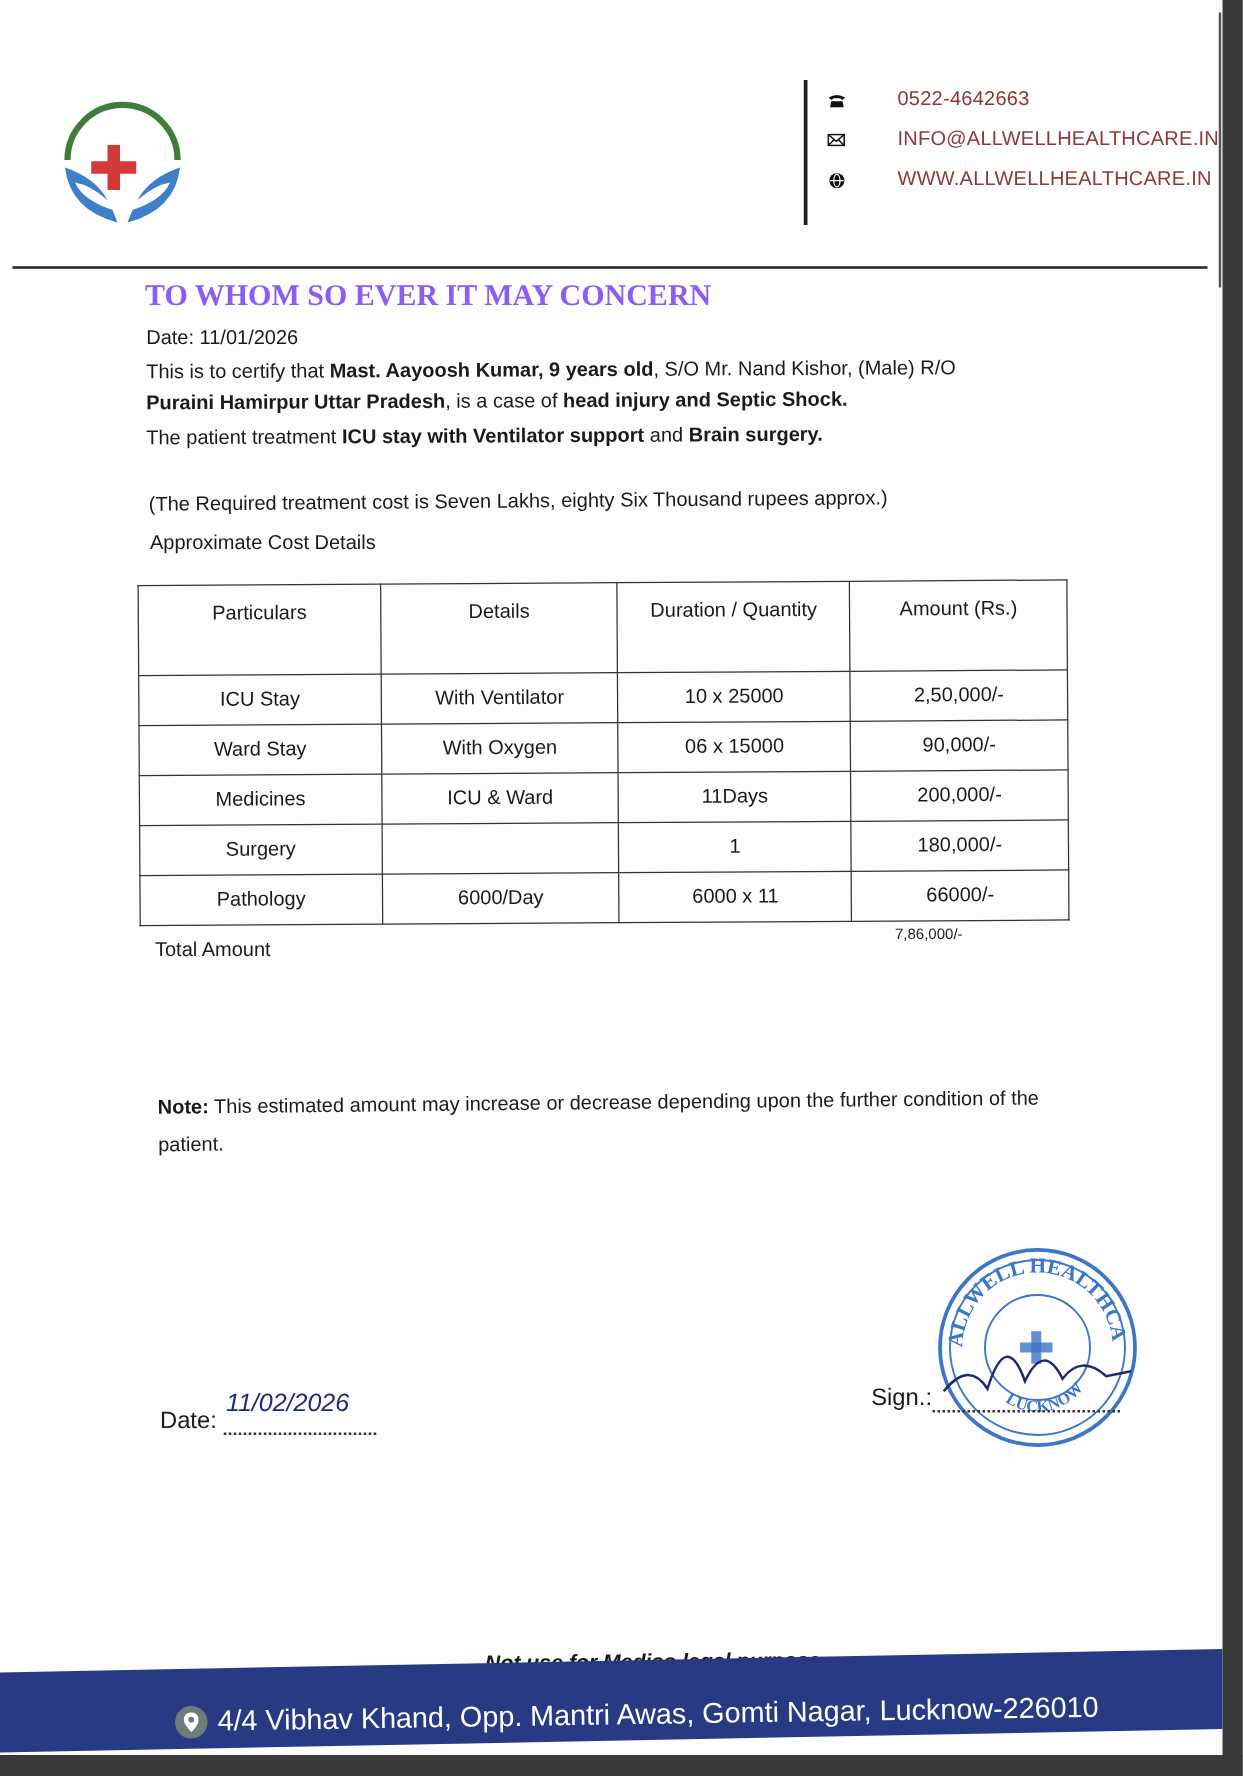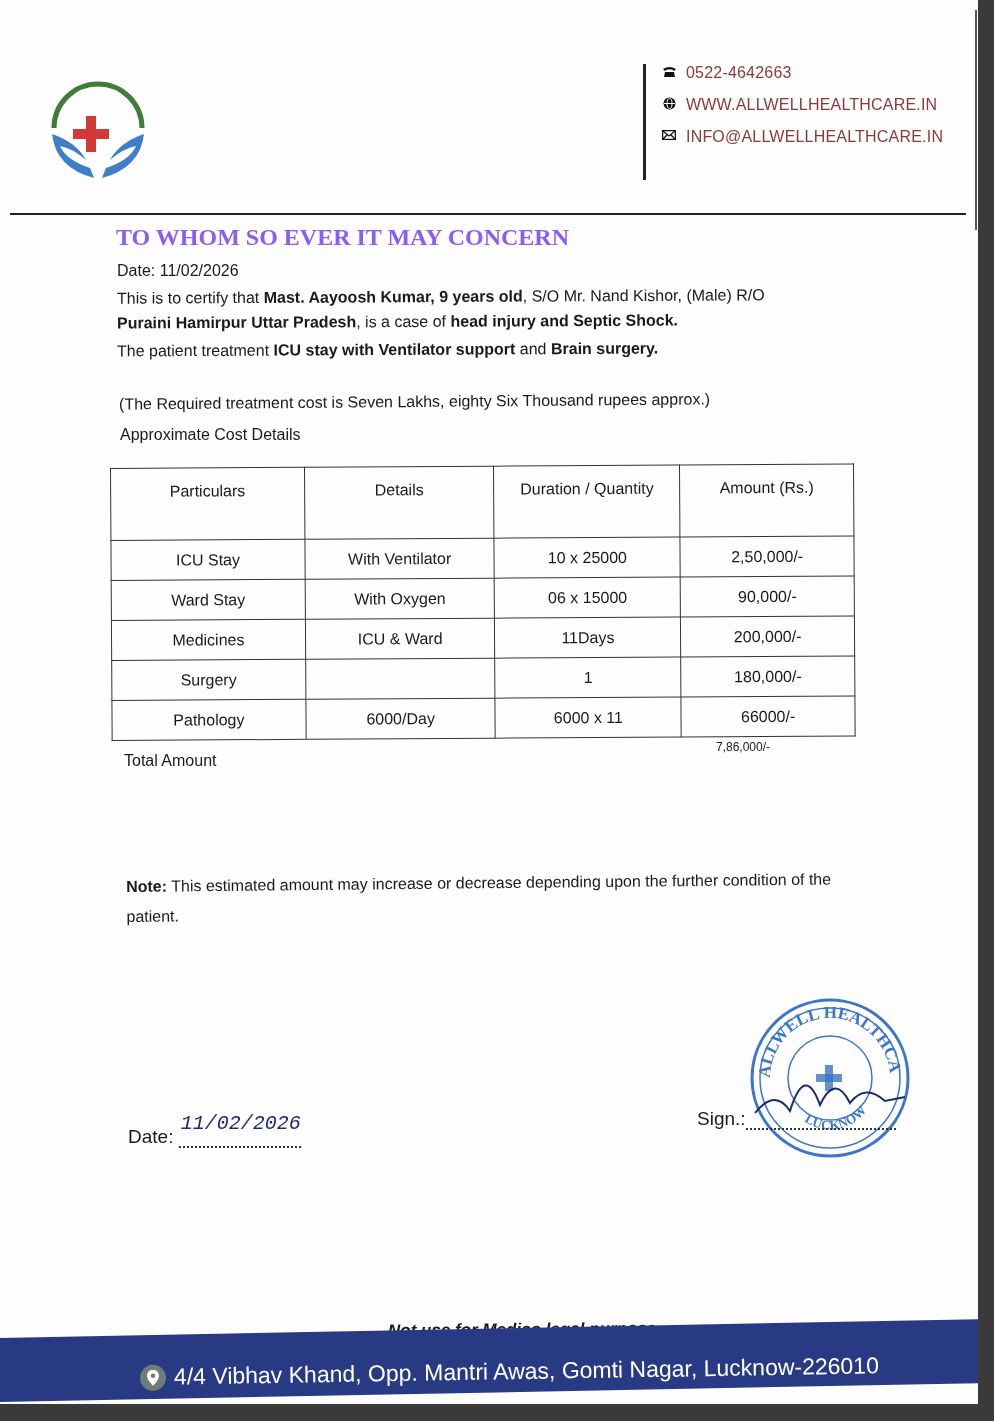--- a/index.html
+++ b/index.html
@@ -6,21 +6,21 @@
   html, body { width: 994px; height: 1421px; background: #3a3a3a; overflow: hidden; }
   body { position: relative; font-family: "Liberation Sans", "DejaVu Sans", sans-serif; color: #1a1a1a; }
   .page { position: absolute; left: 0; top: 0; width: 978px; height: 1421px; background: #fdfdfd; }
   .right-edge-line { position: absolute; left: 975px; top: 10px; width: 2px; height: 220px; background: #555; }
 
   
   .logo { position: absolute; left: 46px; top: 76px; width: 104px; height: 104px; }
   .company-name { position: absolute; left: 164px; top: 114px; font-family: "DejaVu Sans", sans-serif; font-weight: bold; font-size: 24px; letter-spacing: -0.5px; color: #1b1b2a; }
   .vdivider { position: absolute; left: 643px; top: 64px; width: 3px; height: 116px; background: #222; }
   .contacts { position: absolute; left: 662px; top: 64px; }
-  .contact { display: flex; height: 32px; font-size: 16px; color: #8a3a3a; letter-spacing: 0.2px; }
+  .contact { display: flex; align-items: center; height: 32px; font-size: 16px; color: #8a3a3a; letter-spacing: 0.2px; gap: 32px; }
   .contact .ic { width: 14px; height: 14px; margin-right: 10px; display: inline-flex; align-items: center; justify-content: center; }
   .hrule { position: absolute; left: 10px; top: 213px; width: 956px; height: 2px; background: #222; }
 
   
   .title { position: absolute; left: 116px; top: 224px; font-family: "Liberation Serif", serif; font-weight: bold; font-size: 24px; color: #8b5cf6; }
   .line { position: absolute; font-size: 16px; color: #1a1a1a; white-space: nowrap; }
   .b { font-weight: bold; }
 
   
   .cost-table { position: absolute; left: 110px; top: 468px; width: 744px; border-collapse: collapse; transform: rotate(-0.35deg); transform-origin: left top; }
@@ -30,21 +30,21 @@
   .col1 { width: 194px; } .col2 { width: 190px; } .col3 { width: 186px; } .col4 { width: 174px; }
 
   .total-label { position: absolute; left: 124px; top: 752px; font-size: 16px; }
   .total-value { position: absolute; left: 716px; top: 740px; font-size: 12px; }
 
   .note { position: absolute; left: 126px; top: 872px; font-size: 16px; line-height: 30px; width: 720px; transform: rotate(-0.6deg); transform-origin: left top; }
 
   
   .date-sign { position: absolute; left: 128px; top: 1126px; font-size: 19px; }
   .date-sign .dots { border-bottom: 2px dotted #333; display: inline-block; width: 122px; height: 18px; position: relative; vertical-align: bottom; }
-  .date-sign .hand { position: absolute; left: 2px; top: -18px; font-family: Liberation Mono, monospace; font-style: italic; font-size: 20px; color: #1c2a78; white-space: nowrap; }
+  .date-sign .hand { position: absolute; left: 2px; top: -18px; font-family: Liberation Sans, sans-serif; font-style: italic; font-size: 20px; color: #1c2a78; white-space: nowrap; }
   .sign { position: absolute; left: 697px; top: 1108px; font-size: 19px; }
   .sign .dots { border-bottom: 2px dotted #333; display: inline-block; width: 150px; height: 16px; vertical-align: bottom; }
   .stamp { position: absolute; left: 745px; top: 993px; width: 170px; height: 170px; }
 
   .disclaimer { position: absolute; left: 388px; top: 1320px; font-size: 17px; font-style: italic; font-weight: bold; transform: rotate(-0.5deg); }
   .address-band { position: absolute; left: 0; top: 1338px; width: 978px; height: 64px; background: #283a84; transform: skewY(-1.1deg); transform-origin: left top; }
   .address { position: absolute; left: 140px; top: 1364px; display: flex; align-items: center; color: #fff; font-size: 23px; transform: rotate(-0.9deg); transform-origin: left center; }
   .pin { width: 26px; height: 26px; border-radius: 50%; background: #6d7d7a; display: inline-flex; align-items: center; justify-content: center; margin-right: 8px; }
   .bottom-dark { position: absolute; left: 0; top: 1404px; width: 994px; height: 17px; background: #3a3a3a; }
 </style>
@@ -67,42 +67,42 @@
     <div class="contact">
       <span class="ic">
         <svg width="13" height="11" viewBox="0 0 13 11">
             <path d="M0 3 Q6.5 -1 13 3 L11 5 L9 3.5 L4 3.5 L2 5 Z M2 6 L11 6 L12 11 L1 11 Z" fill="#111"></path>
           </svg>
       </span>
       <span>0522-4642663</span>
     </div>
     <div class="contact">
       <span class="ic">
+        <svg width="14" height="10" viewBox="0 0 14 10">
+            <rect x="0.5" y="0.5" width="13" height="9" fill="#fff" stroke="#111" stroke-width="1.5"></rect>
+            <path d="M1 1 L7 6 L13 1 M1 9 L5 5 M13 9 L9 5" stroke="#111" stroke-width="1.3" fill="none"></path>
+          </svg>
+      </span>
+      <span>INFO@ALLWELLHEALTHCARE.IN</span>
+    </div>
+    <div class="contact">
+      <span class="ic">
         <svg width="13" height="13" viewBox="0 0 13 13">
             <circle cx="6.5" cy="6.5" r="6" fill="#111"></circle>
             <ellipse cx="6.5" cy="6.5" rx="2.5" ry="5" fill="none" stroke="#fff" stroke-width="1"></ellipse>
             <line x1="1" y1="6.5" x2="12" y2="6.5" stroke="#fff" stroke-width="1"></line>
           </svg>
       </span>
       <span>WWW.ALLWELLHEALTHCARE.IN</span>
     </div>
-    <div class="contact">
-      <span class="ic">
-        <svg width="14" height="10" viewBox="0 0 14 10">
-            <rect x="0.5" y="0.5" width="13" height="9" fill="#fff" stroke="#111" stroke-width="1.5"></rect>
-            <path d="M1 1 L7 6 L13 1 M1 9 L5 5 M13 9 L9 5" stroke="#111" stroke-width="1.3" fill="none"></path>
-          </svg>
-      </span>
-      <span>INFO@ALLWELLHEALTHCARE.IN</span>
-    </div>
   </div>
   <div class="hrule"></div>
 
   <div class="title">TO WHOM SO EVER IT MAY CONCERN</div>
-  <div class="line" style="left:117px; top:262px;">Date: 11/02/2026</div>
+  <div class="line" style="left:117px; top:262px;">Date: 11/01/2026</div>
   <div class="line" style="left:117px; top:288px; transform:rotate(-0.3deg);">
     <span>This is to certify that </span><span class="b">Mast. Aayoosh Kumar,  9 years old</span><span>, S/O Mr. Nand Kishor, (Male) R/O</span>
   </div>
   <div class="line" style="left:117px; top:313px; transform:rotate(-0.3deg);">
     <span class="b">Puraini Hamirpur Uttar Pradesh</span><span>, is a case of </span><span class="b">head injury and Septic Shock.</span>
   </div>
   <div class="line" style="left:117px; top:341px; transform:rotate(-0.3deg);">
     <span>The patient treatment </span><span class="b">ICU stay with Ventilator support</span><span> and </span><span class="b">Brain surgery.</span>
   </div>
 

